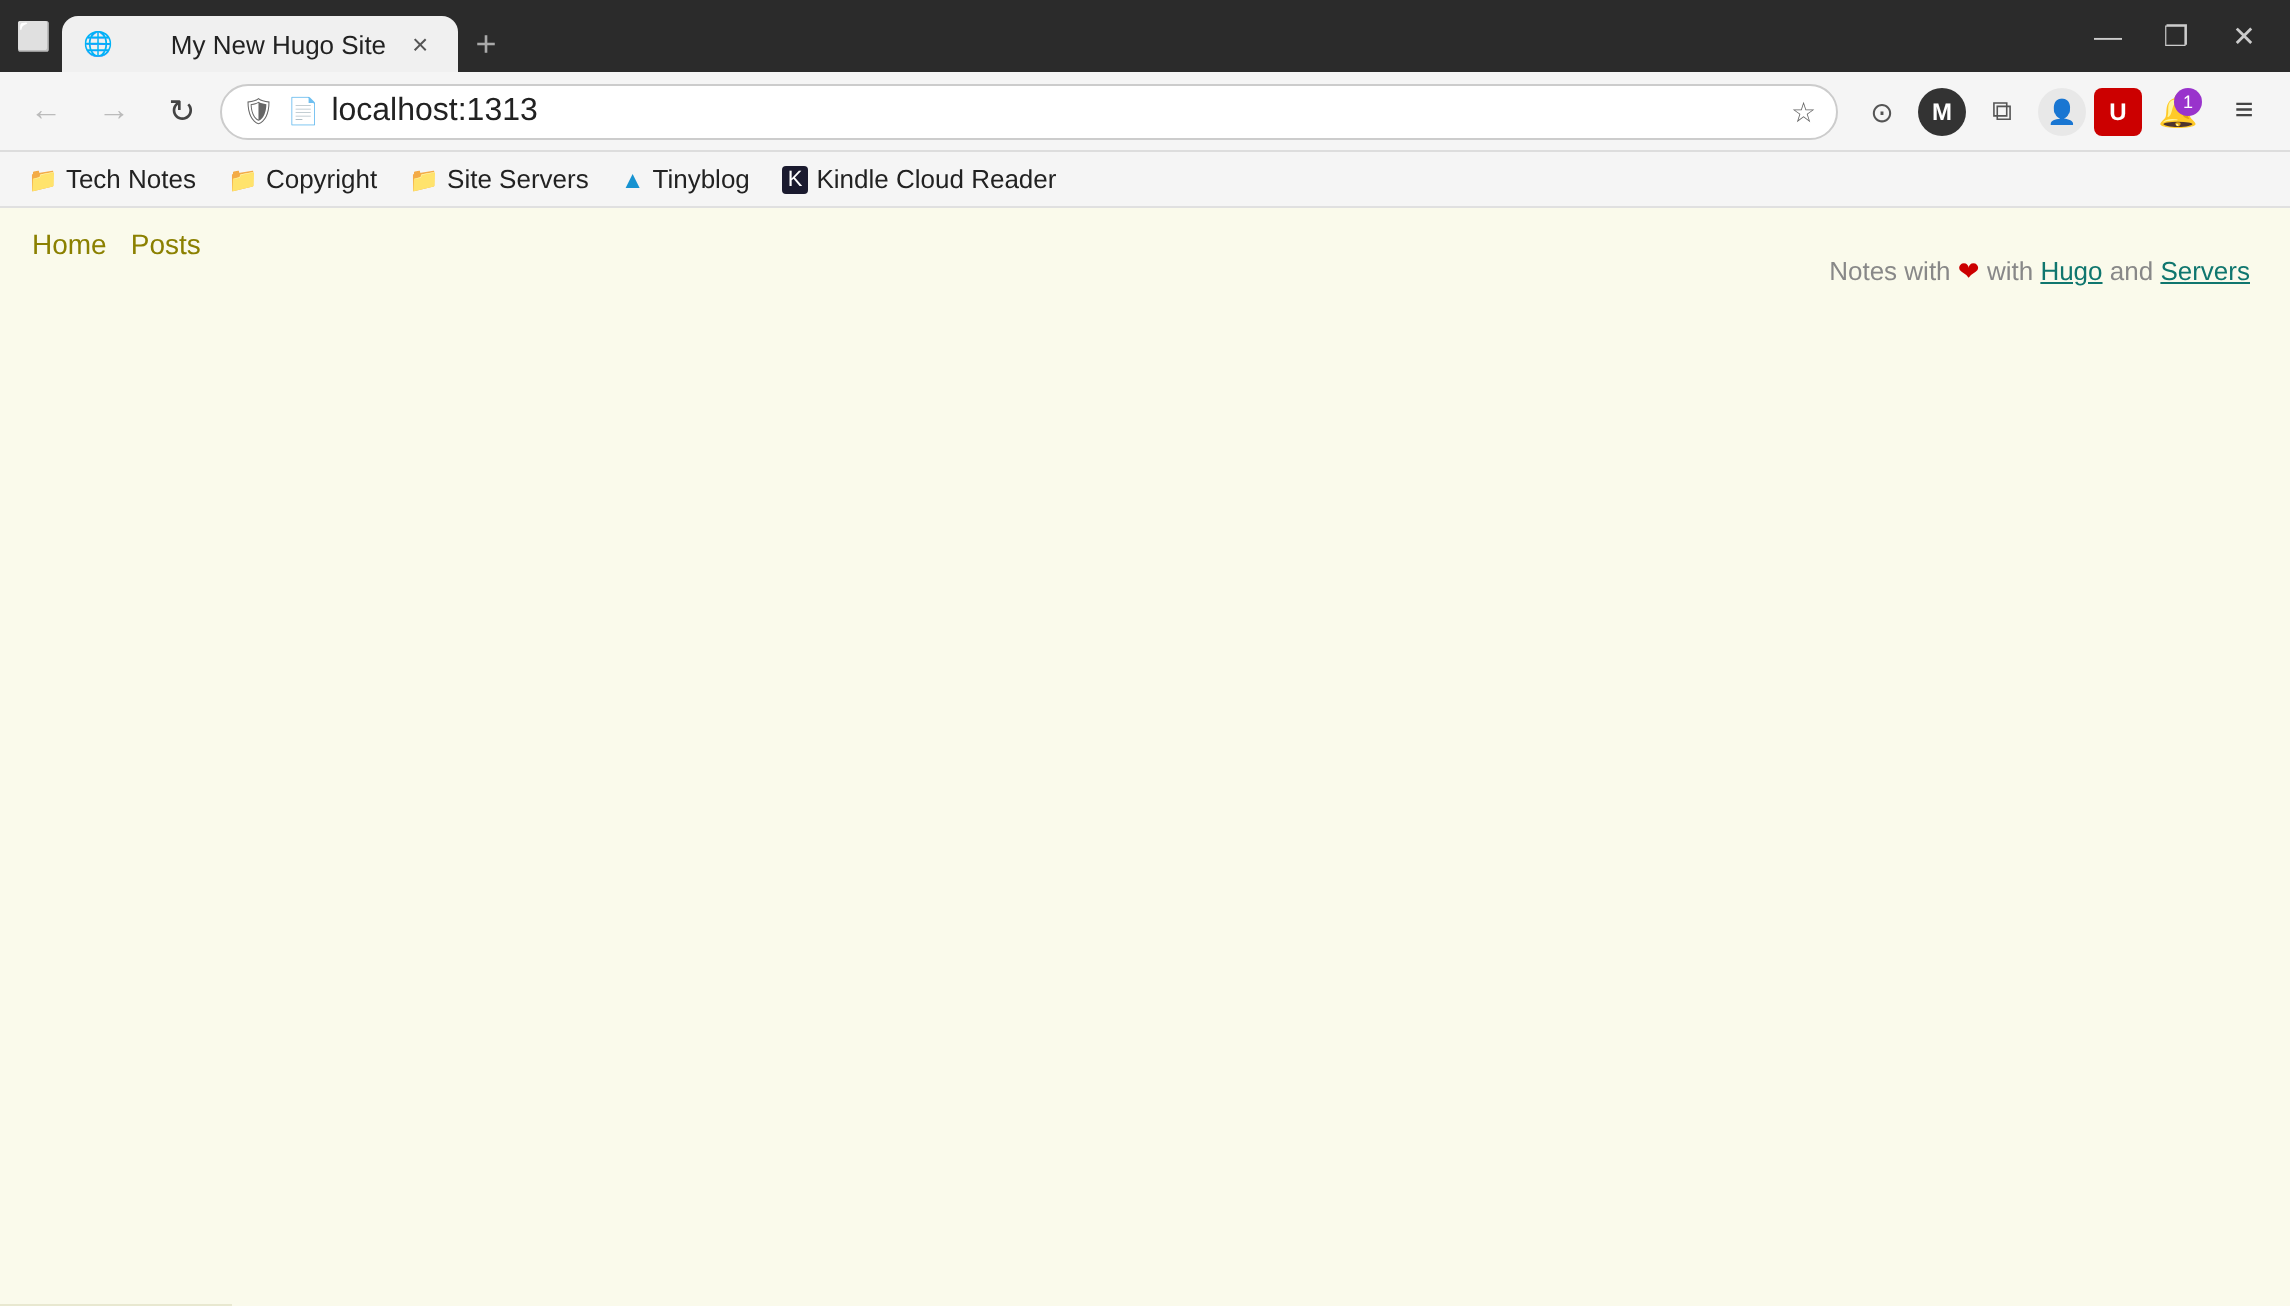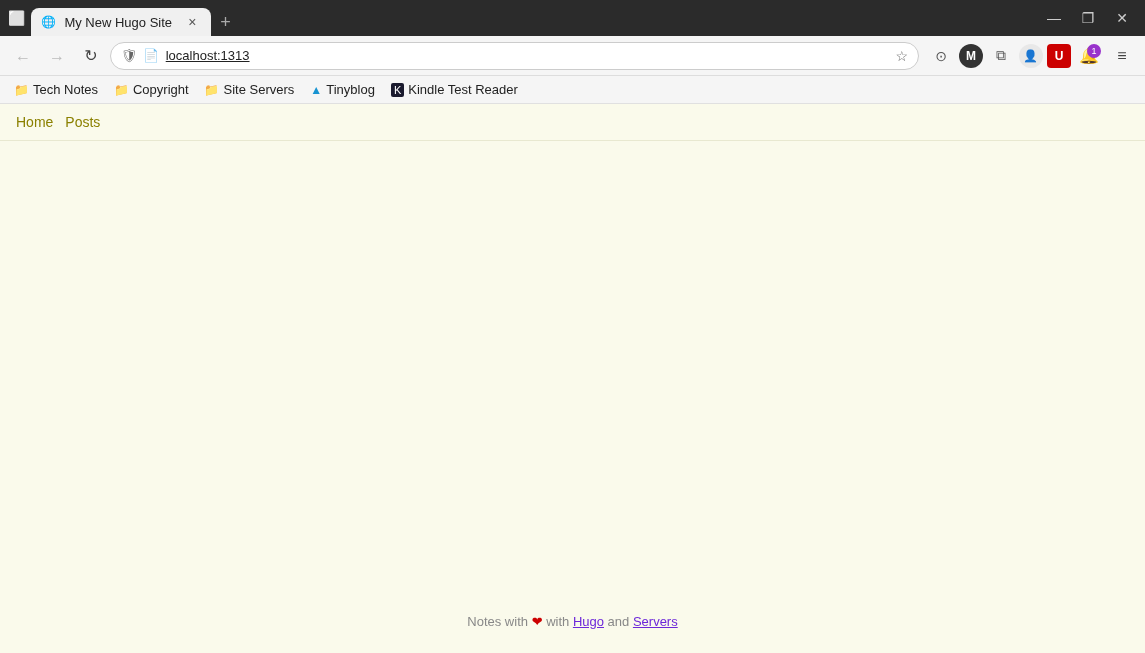--- a/index.html
+++ b/index.html
@@ -45,20 +45,21 @@
     }
     .tab-favicon {
       font-size: 12px;
     }
     .tab-title {
       flex: 1;
       overflow: hidden;
       white-space: nowrap;
       text-overflow: ellipsis;
       font-size: 13px;
+      margin-left: 21px;
     }
     .tab-close {
       color: #555;
       font-size: 14px;
       cursor: pointer;
       border-radius: 3px;
       width: 18px;
       height: 18px;
       display: flex;
       align-items: center;
@@ -123,21 +124,21 @@
       border-radius: 14px;
       display: flex;
       align-items: center;
       padding: 0 10px;
       gap: 6px;
       font-size: 14px;
       color: #222;
     }
     .address-bar .shield-icon { color: #666; font-size: 13px; }
     .address-bar .page-icon { color: #666; font-size: 13px; }
-    .address-text { flex: 1; font-size: 13px; text-decoration: underline; }
+    .address-text { flex: 1; font-size: 16px; }
     .address-bar .star-icon { color: #666; font-size: 14px; }
     .nav-extensions {
       display: flex;
       align-items: center;
       gap: 4px;
       margin-left: 4px;
     }
     .ext-btn {
       width: 28px;
       height: 28px;
@@ -245,21 +246,21 @@
       color: #222;
       white-space: nowrap;
     }
     .bookmark-icon { font-size: 12px; color: #666; }
 
     
     .page-content {
       background: #fafaeb;
       flex: 1;
       display: flex;
-      flex-direction: column;
+      flex-direction: row;
       height: calc(653px - 36px - 40px - 28px);
       position: relative;
     }
     .site-nav {
       padding: 10px 16px;
       display: flex;
       gap: 12px;
       border-bottom: 1px solid #e8e8d0;
     }
     .site-nav a {
@@ -272,21 +273,21 @@
       background: #fafaeb;
     }
     .site-footer {
       padding: 20px;
       text-align: center;
       color: #888;
       font-size: 13px;
       line-height: 1.8;
     }
     .site-footer a {
-      color: #6d28d9;
+      color: #0f766e;
       text-decoration: underline;
     }
     .heart { color: #cc0000; }
   </style>
 </head>
 <body>
 
 <div class="title-bar">
   <div class="title-bar-left">
     <span class="window-icon">⬜</span>
@@ -342,21 +343,21 @@
   <div class="bookmark-item">
     <span class="bookmark-icon">📁</span>
     <span>Site Servers</span>
   </div>
   <div class="bookmark-item">
     <span class="bookmark-icon" style="color:#1793d1;">▲</span>
     <span>Tinyblog</span>
   </div>
   <div class="bookmark-item">
     <span class="bookmark-icon" style="background:#1a1a2e;color:#fff;padding:1px 3px;border-radius:2px;font-size:11px;">K</span>
-    <span>Kindle Test Reader</span>
+    <span>Kindle Cloud Reader</span>
   </div>
 </div>
 
 <div class="page-content">
   <nav class="site-nav">
     <a href="#">Home</a>
     <a href="#">Posts</a>
   </nav>
   <div class="main-area"></div>
   <footer class="site-footer">

